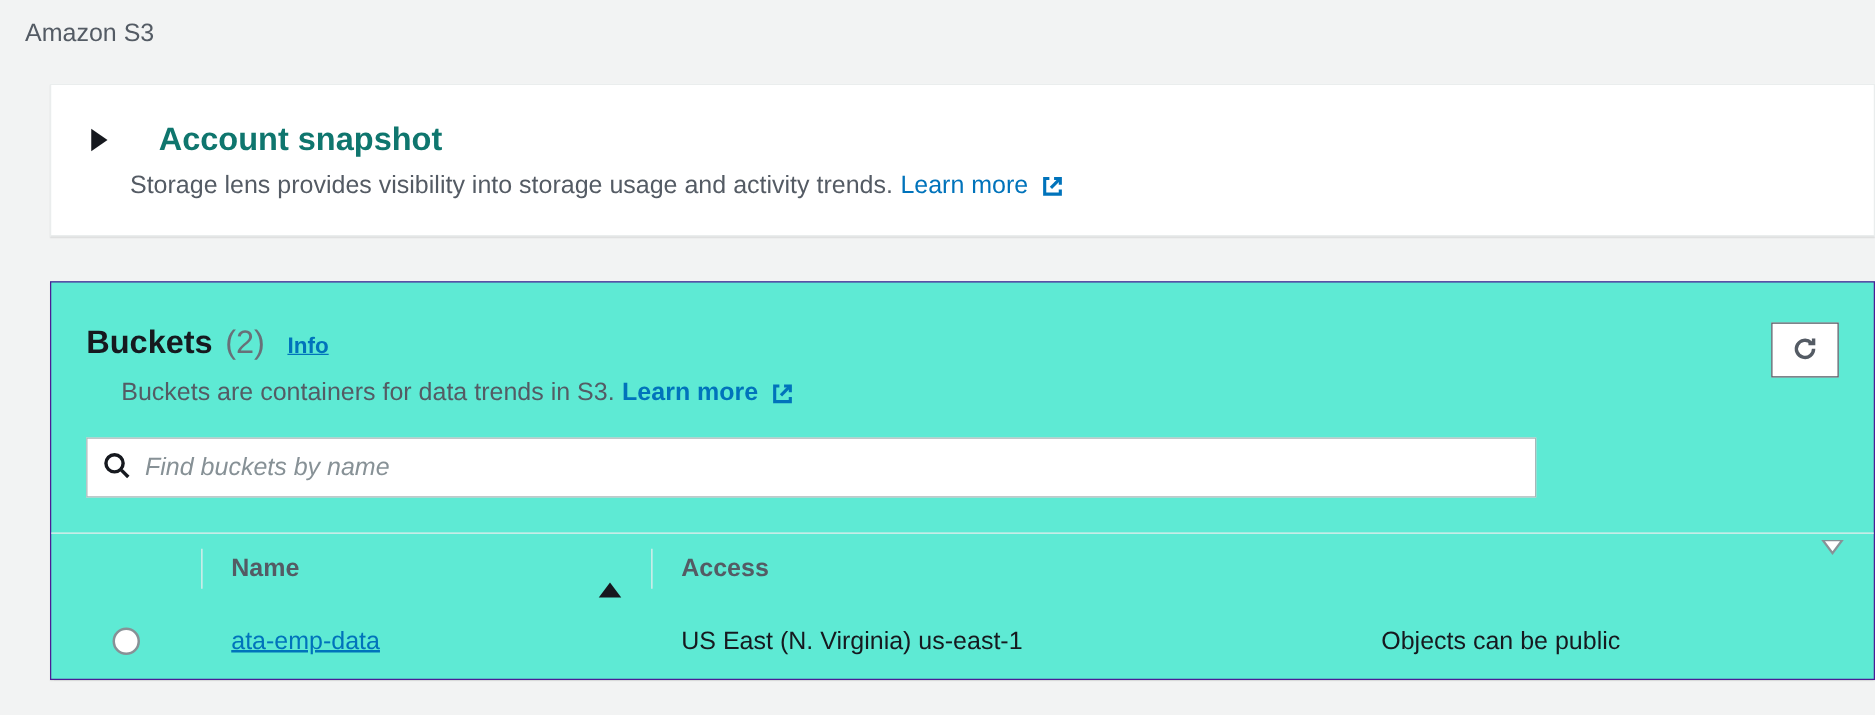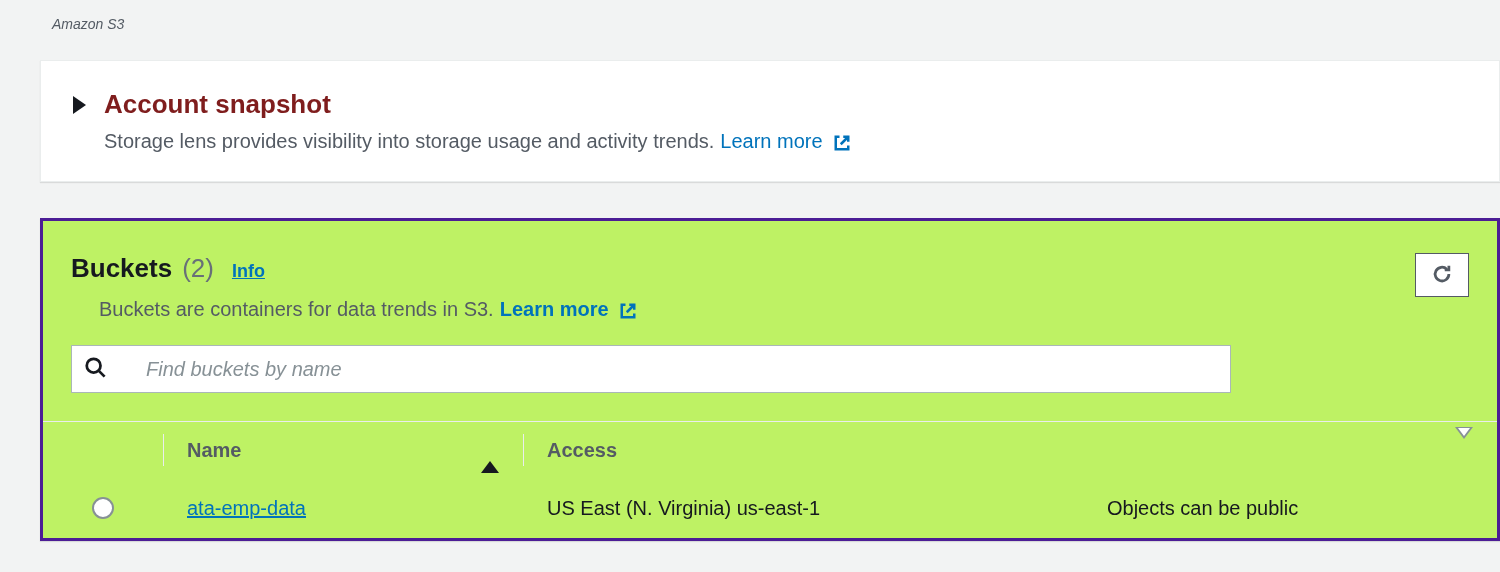--- a/index.html
+++ b/index.html
@@ -5,24 +5,23 @@
     * { margin: 0; padding: 0; box-sizing: border-box; }
     body {
       font-family: "Amazon Ember", "Helvetica Neue", Arial, sans-serif;
       background: #f2f3f3;
       color: #16191f;
       width: 1500px;
       height: 572px;
       overflow: hidden;
     }
     .breadcrumb {
-      padding: 16px 40px 0 52px;
-      font-size: 14px;
+      padding: 16px 40px 0 20px;
+      font-size: 20px;
       color: #545b64;
-      font-style: italic;
     }
     .panel {
       background: #fff;
       border: 1px solid #eaeded;
       box-shadow: 0 1px 1px 0 rgba(0,0,0,.1);
       margin: 28px 0 0 40px;
       padding: 28px 32px;
     }
     .snapshot-header {
       display: flex;
@@ -31,21 +30,22 @@
     }
     .caret-right {
       width: 0; height: 0;
       border-top: 9px solid transparent;
       border-bottom: 9px solid transparent;
       border-left: 13px solid #16191f;
     }
     .snapshot-title {
       font-size: 26px;
       font-weight: 700;
-      color: #7f1d1d;
+      color: #0f766e;
+      margin-left: 23px;
     }
     .snapshot-sub {
       margin-left: 31px;
       margin-top: 10px;
       font-size: 20px;
       color: #545b64;
       display: flex;
       align-items: flex-start;
       flex-wrap: wrap;
       gap: 6px;
@@ -54,22 +54,22 @@
       color: #0073bb;
       text-decoration: none;
     }
     .link-bold { font-weight: 700; }
     .ext-icon {
       display: inline-flex;
       vertical-align: middle;
       margin-left: 4px;
     }
     .buckets-panel {
-      background: #bef264;
-      border: 3px solid #4c1d95;
+      background: #5eead4;
+      border: 1px solid #4c1d95;
       box-shadow: 0 1px 1px 0 rgba(0,0,0,.1);
       margin: 36px 0 0 40px;
       padding: 32px 0 0 0;
     }
     .buckets-top {
       display: flex;
       justify-content: space-between;
       align-items: flex-start;
       padding: 0 28px;
     }
@@ -125,21 +125,20 @@
       background: #fff;
     }
     .search-input {
       border: none;
       outline: none;
       font-size: 20px;
       font-style: italic;
       color: #687078;
       flex: 1;
       background: transparent;
-      margin-left: 28px;
     }
     .search-input::placeholder {
       color: #879196;
       font-style: italic;
     }
     .table {
       margin-top: 28px;
       width: 100%;
       border-top: 1px solid #eaeded;
     }

